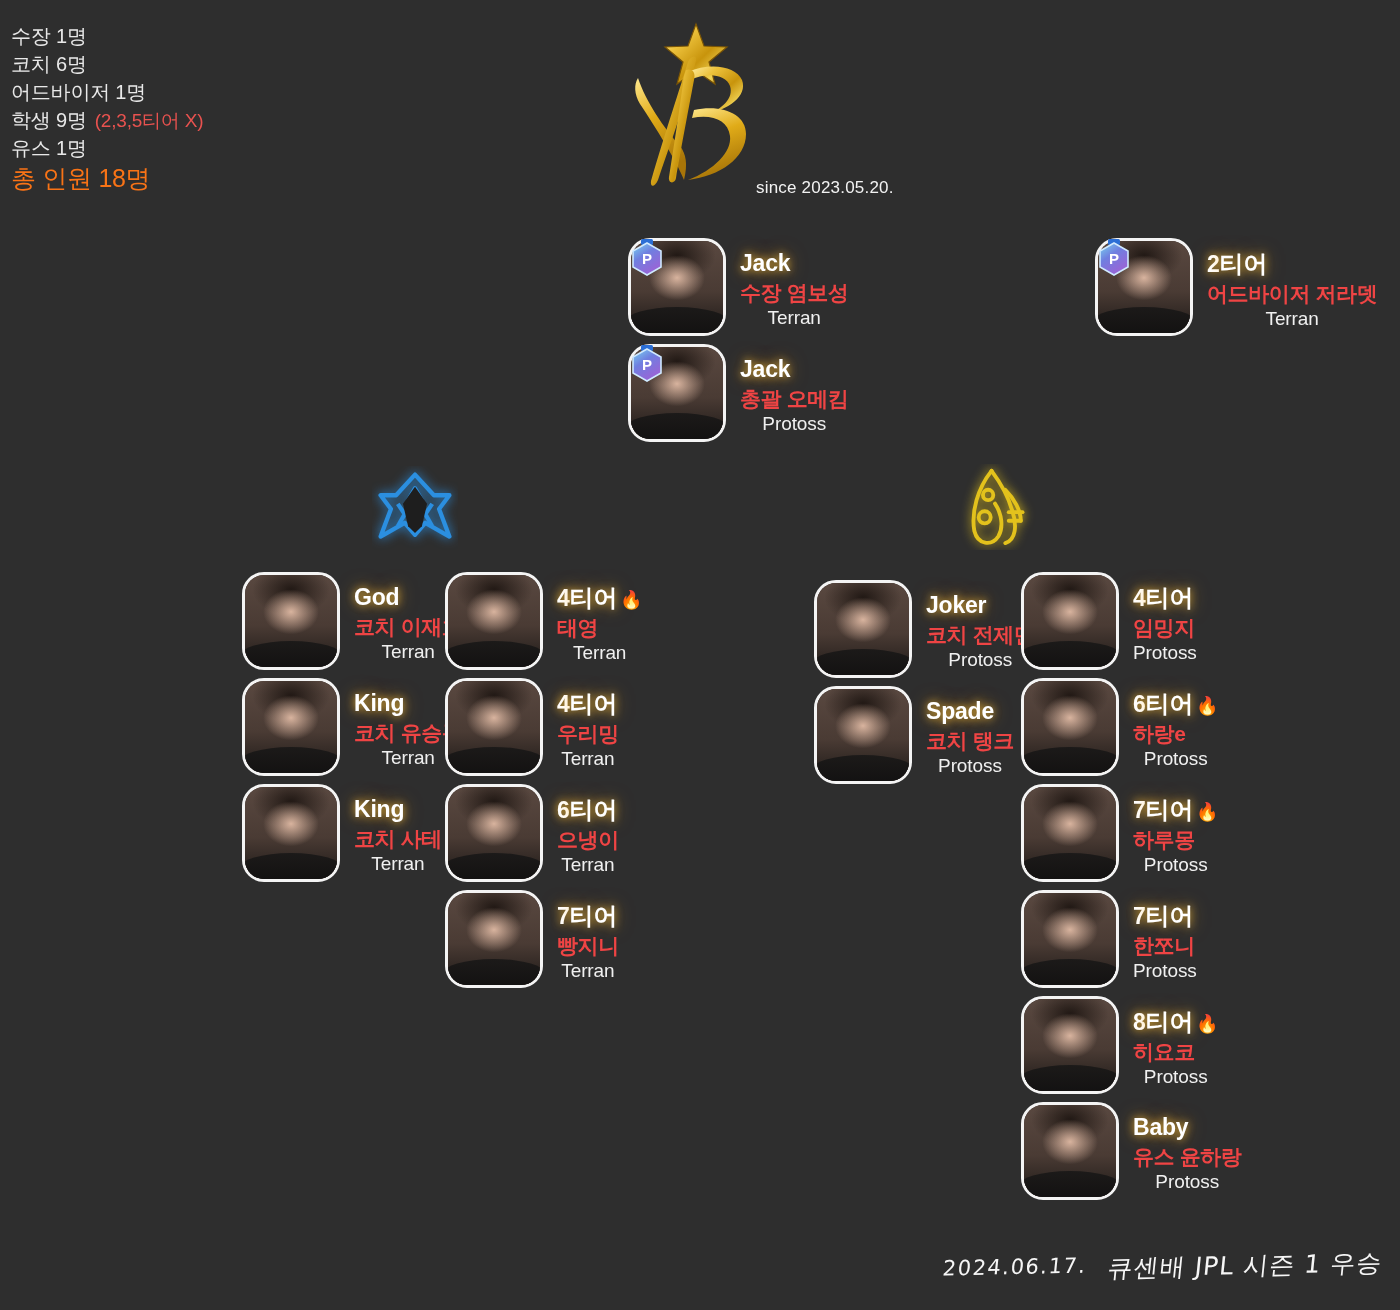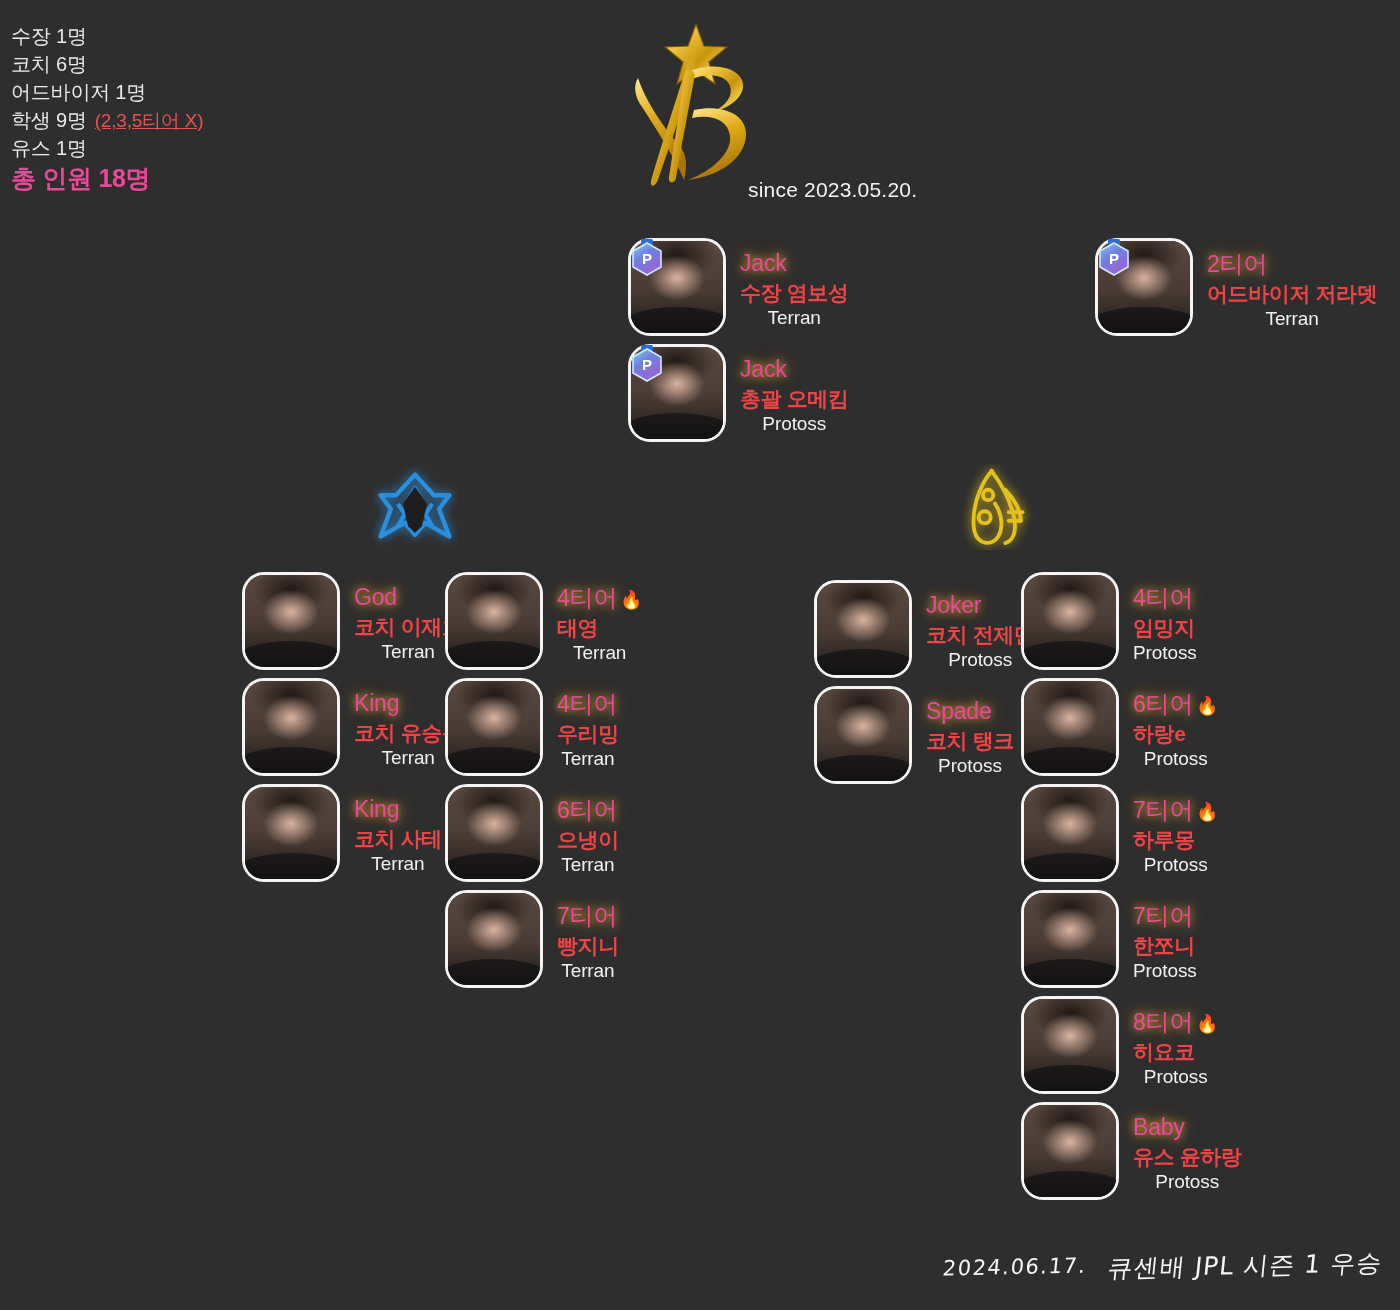--- a/index.html
+++ b/index.html
@@ -31,46 +31,46 @@
     white-space: nowrap;
     letter-spacing: -0.2px;
   }
   #summary .srow .note {
     color: #e8524f;
     font-size: 19px;
     margin-left: 8px;
   }
   #summary .total {
     font-size: 25px;
-    color: #ec4899;
+    color: #f97316;
     margin-top: 4px;
-    font-weight: 700;
+    font-weight: 400;
     letter-spacing: -0.3px;
   }
 
   
   #logo-block {
     position: absolute;
     left: 612px;
     top: 18px;
     width: 330px;
     height: 180px;
   }
   #logo-mark {
     position: absolute;
     left: 10px;
     top: 0px;
     width: 150px;
     height: 175px;
   }
   #since-text {
     position: absolute;
-    left: 136px;
+    left: 144px;
     top: 160px;
-    font-size: 21px;
+    font-size: 17px;
     color: #f2f2f2;
     white-space: nowrap;
     letter-spacing: 0.2px;
   }
 
   
   .race-emblem {
     position: absolute;
     width: 86px;
     height: 86px;
@@ -129,22 +129,22 @@
     height: 38px;
     z-index: 3;
   }
   .info {
     margin-left: 14px;
     padding-top: 14px;
     line-height: 1.0;
   }
   .title-line {
     font-size: 23px;
-    font-weight: normal;
-    color: #ec4899;
+    font-weight: bold;
+    color: #ffffff;
     text-shadow: 0 0 9px rgba(255,196,60,0.85), 0 0 18px rgba(255,170,30,0.5);
     white-space: nowrap;
     letter-spacing: -0.2px;
     margin-bottom: 7px;
   }
   .title-line .tierword {
     font-size: 24px;
   }
   .flame {
     font-size: 18px;
@@ -197,21 +197,21 @@
     transform: skewX(-7deg) rotate(-1.2deg);
   }
 </style>
 </head>
 <body>
 
 <div id="summary">
     <div class="srow"><span>수장 1명</span></div>
     <div class="srow"><span>코치 6명</span></div>
     <div class="srow"><span>어드바이저 1명</span></div>
-    <div class="srow"><span>학생 9명</span><span class="note" style="color: rgb(232, 82, 79); text-decoration: underline;">(2,3,5티어 X)</span></div>
+    <div class="srow"><span>학생 9명</span><span class="note" style="color: rgb(232, 82, 79);">(2,3,5티어 X)</span></div>
     <div class="srow"><span>유스 1명</span></div>
     <div class="total">총 인원 18명</div>
   </div>
 
 <div id="logo-block">
   <svg id="logo-mark" viewBox="0 0 150 175">
     <defs>
       <linearGradient id="goldgrad" x1="0" y1="0" x2="1" y2="1">
         <stop offset="0%" stop-color="#fff0a8"></stop>
         <stop offset="28%" stop-color="#edc23c"></stop>

